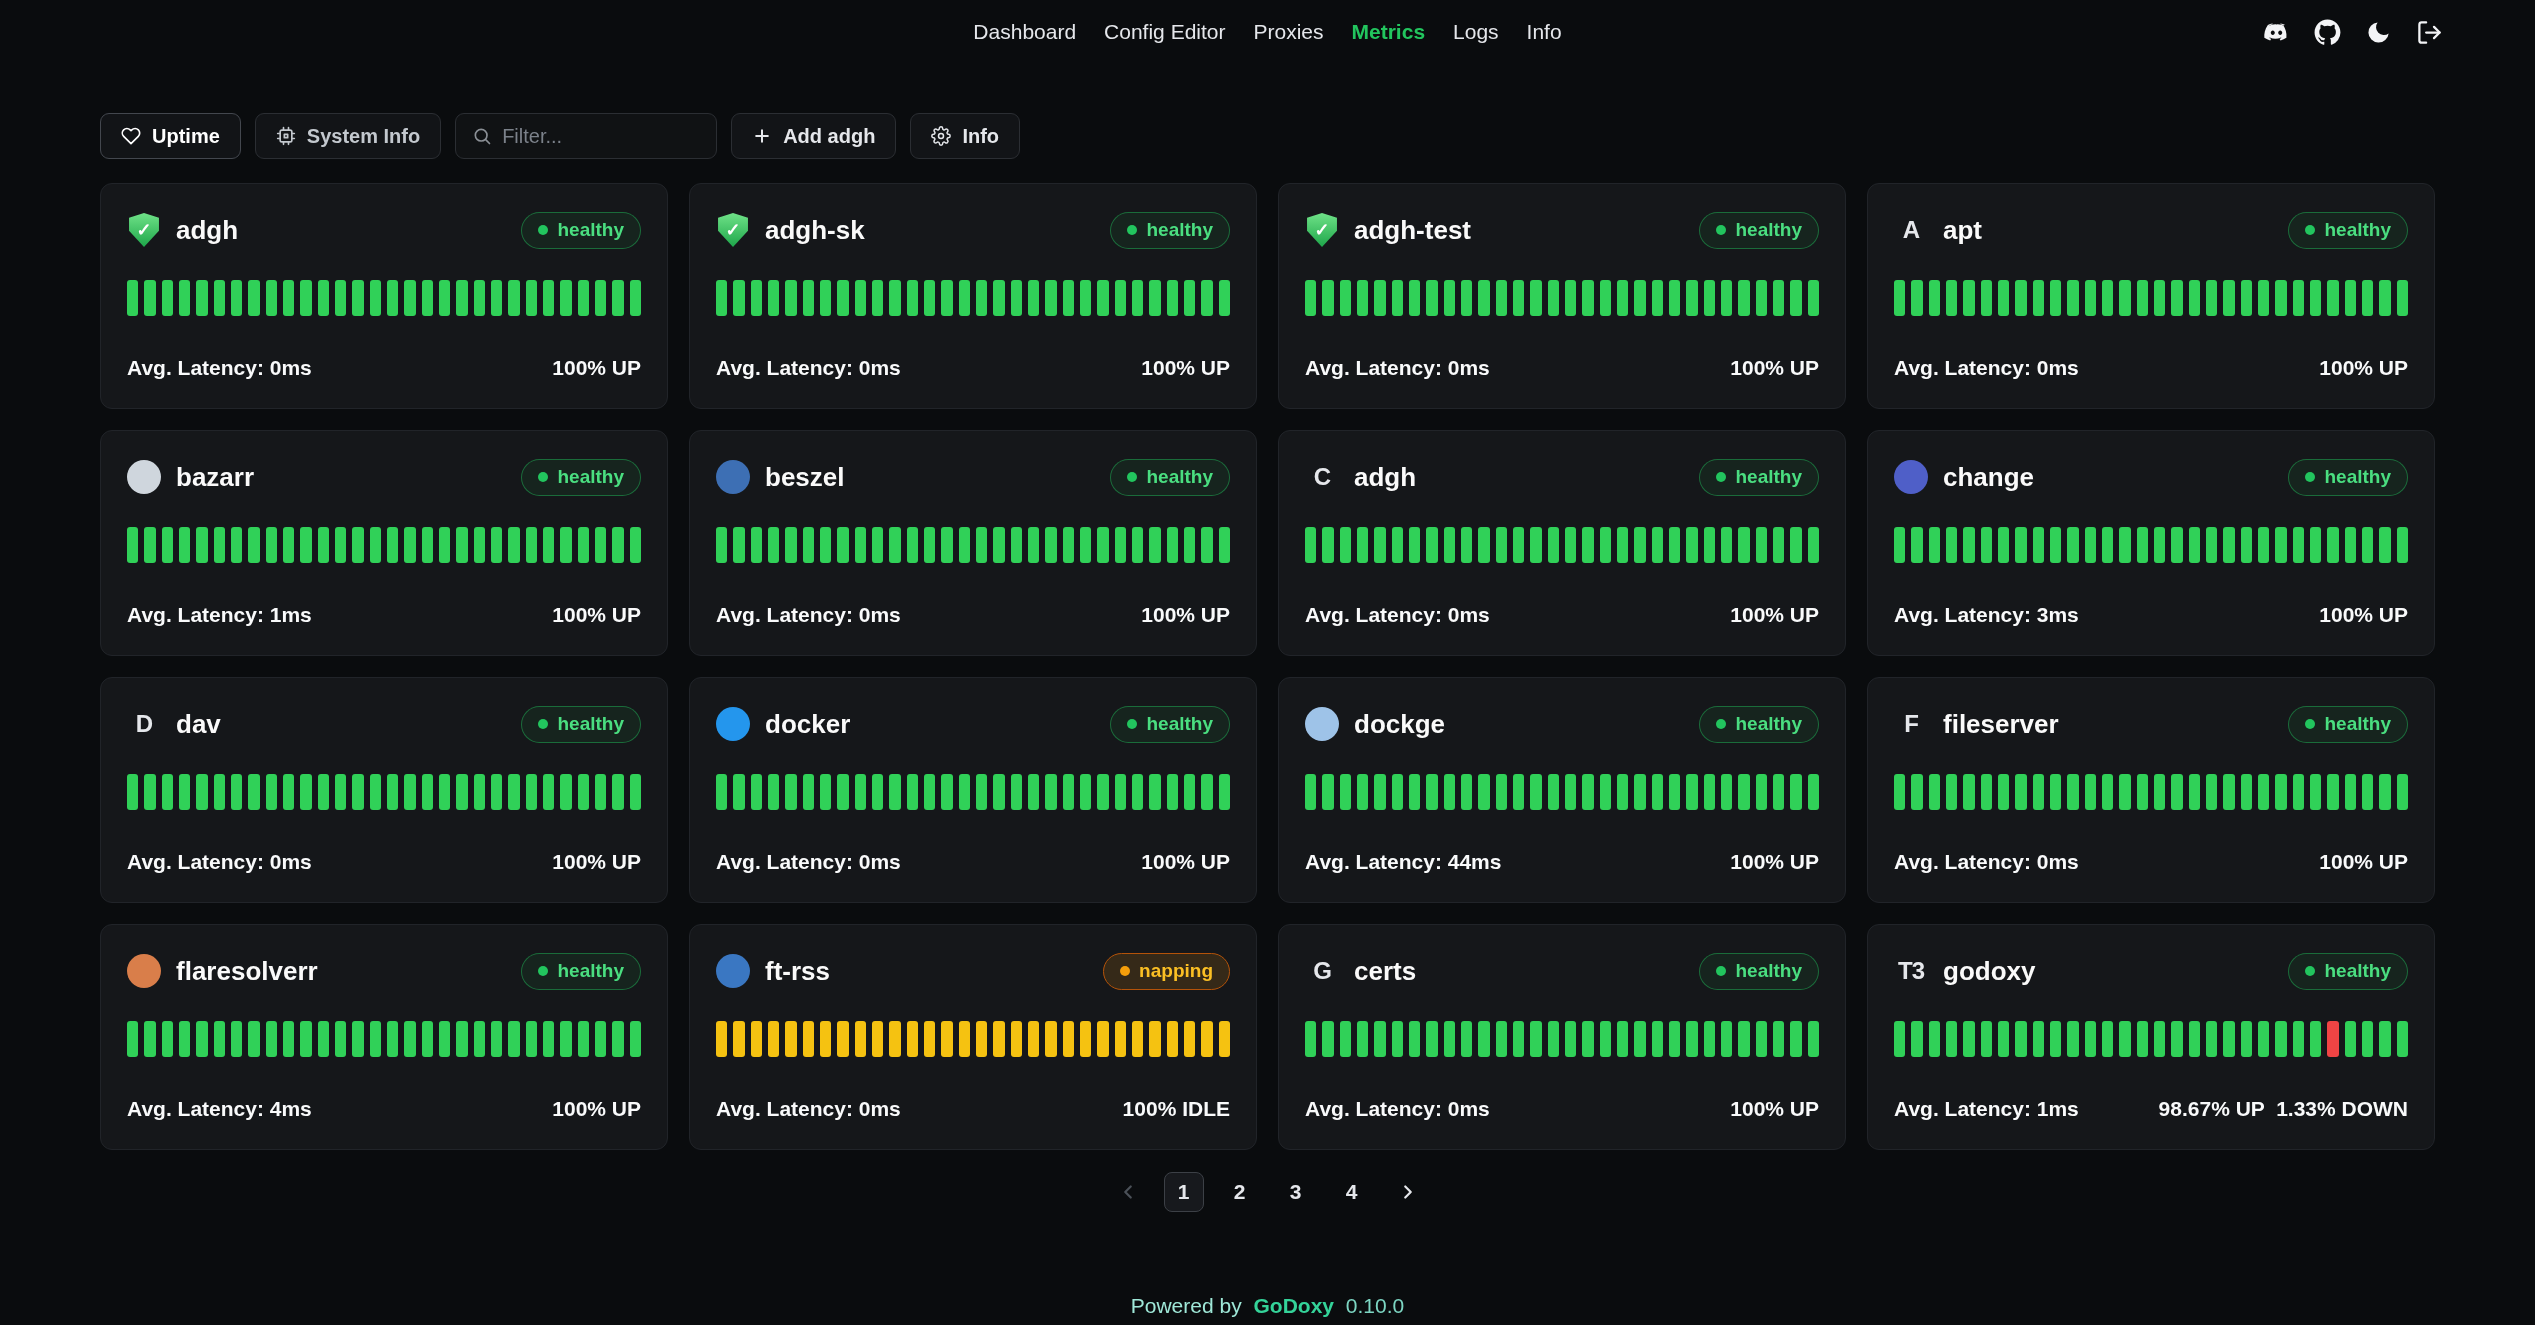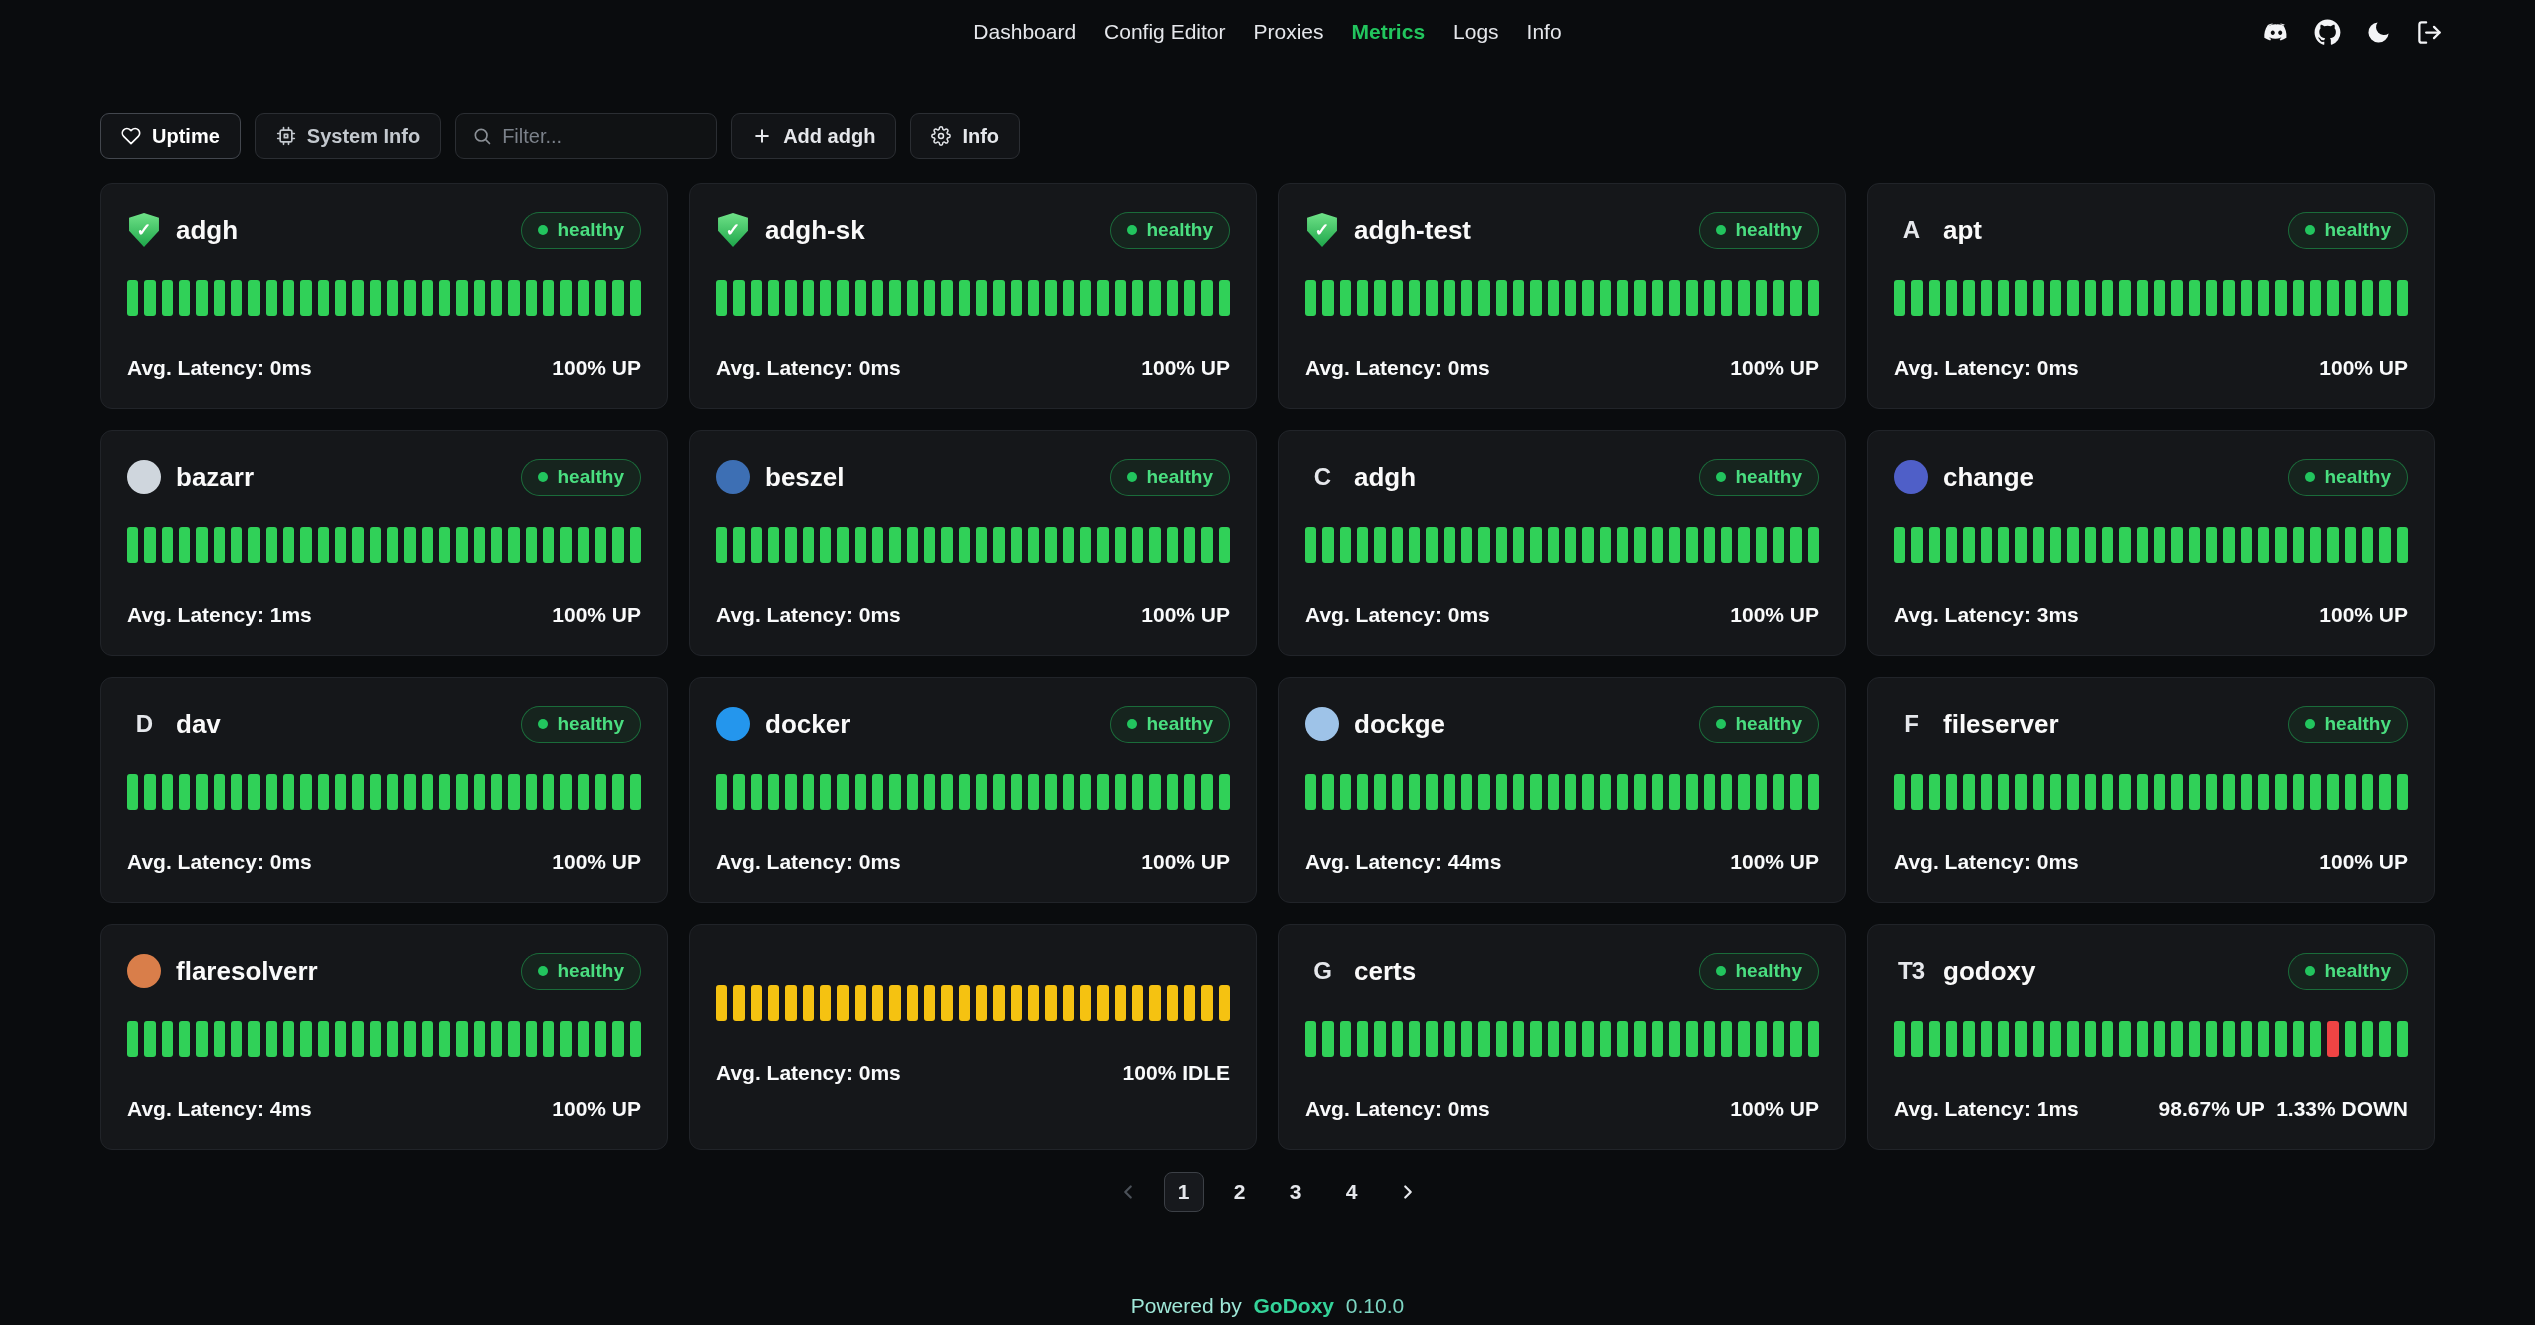--- a/index.html
+++ b/index.html
@@ -791,20 +791,28 @@
         <div class="bar" style="background: rgb(48, 209, 88);"></div>
         <div class="bar" style="background: rgb(48, 209, 88);"></div>
       </div>
     <div class="card-foot">
       <span class="latency">Avg. Latency: 4ms</span>
       <span class="uptime">100% UP</span>
     </div>
   </section>
 
   <section class="card">
+    <div class="card-head">
+      <span class="svc-icon icon-circle" style="background: rgb(58, 119, 194);"></span>
+      <span class="svc-name">ft-rss</span>
+      <span class="badge napping">
+        <span class="dot"></span>
+        <span>napping</span>
+      </span>
+    </div>
     <div class="bars">
         <div class="bar" style="background: rgb(245, 194, 17);"></div>
         <div class="bar" style="background: rgb(245, 194, 17);"></div>
         <div class="bar" style="background: rgb(245, 194, 17);"></div>
         <div class="bar" style="background: rgb(245, 194, 17);"></div>
         <div class="bar" style="background: rgb(245, 194, 17);"></div>
         <div class="bar" style="background: rgb(245, 194, 17);"></div>
         <div class="bar" style="background: rgb(245, 194, 17);"></div>
         <div class="bar" style="background: rgb(245, 194, 17);"></div>
         <div class="bar" style="background: rgb(245, 194, 17);"></div>

